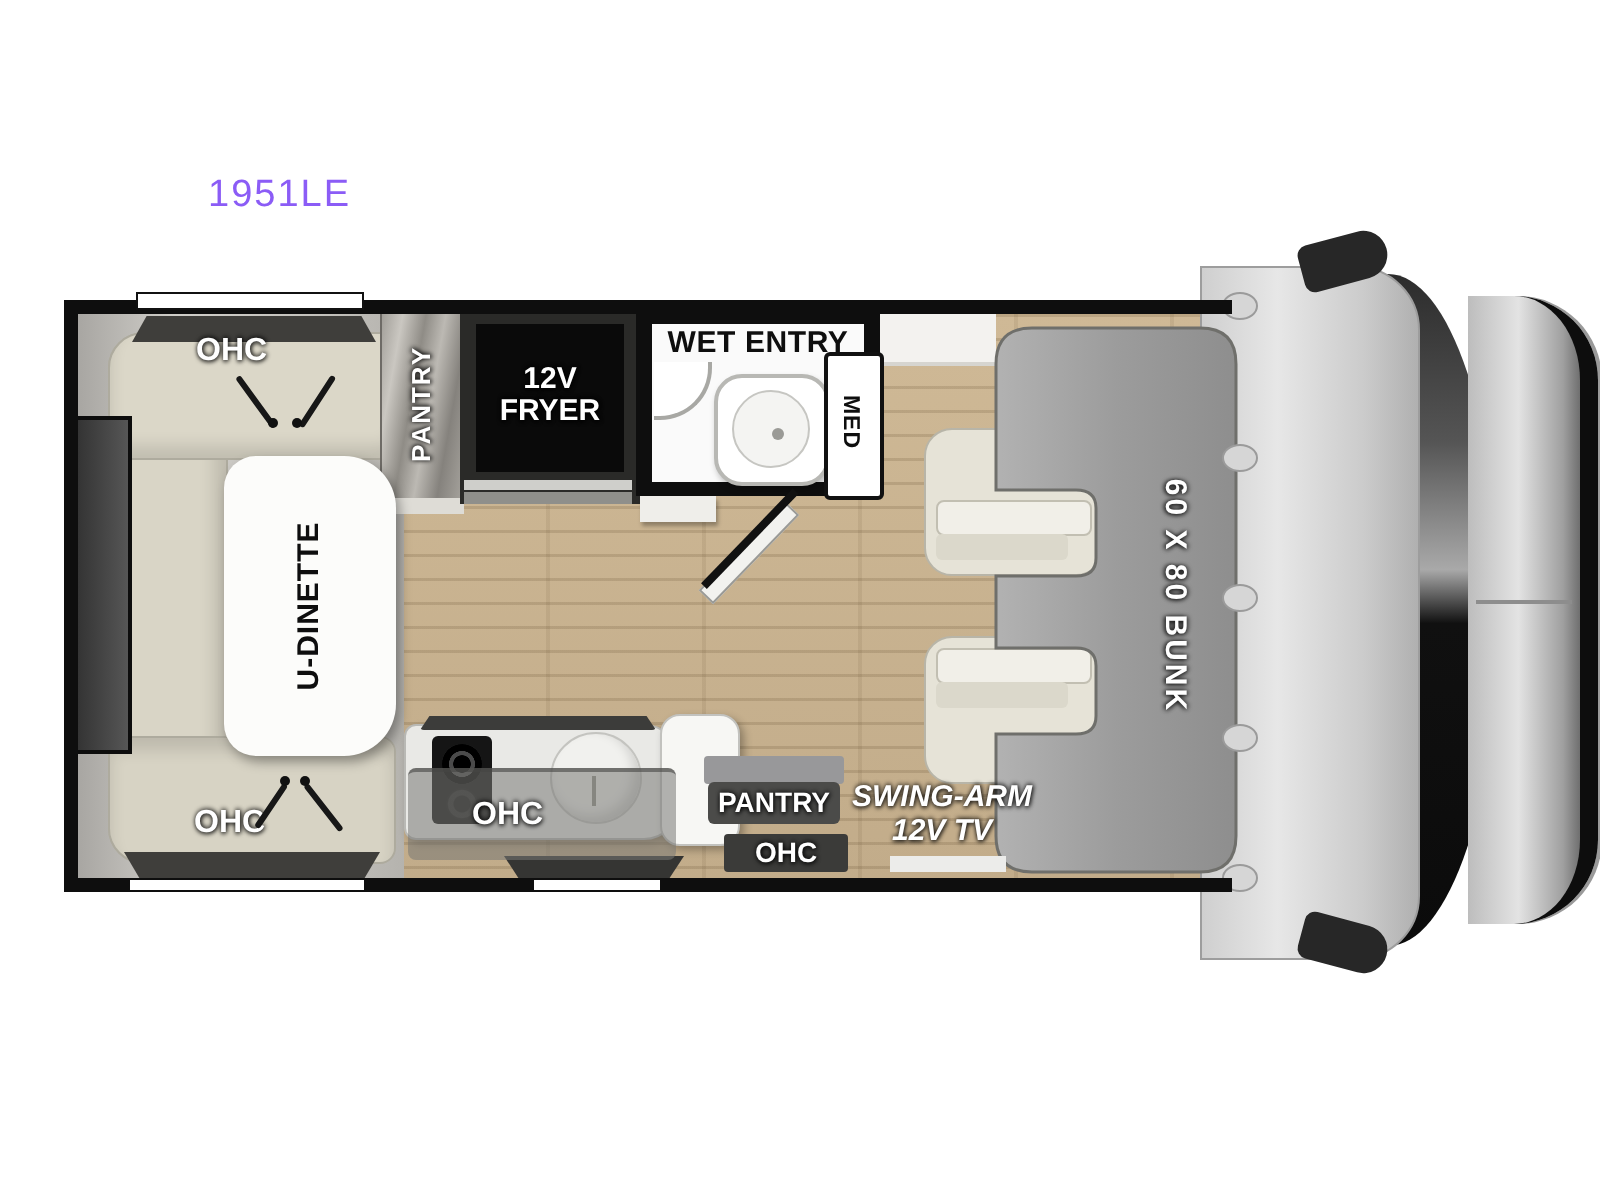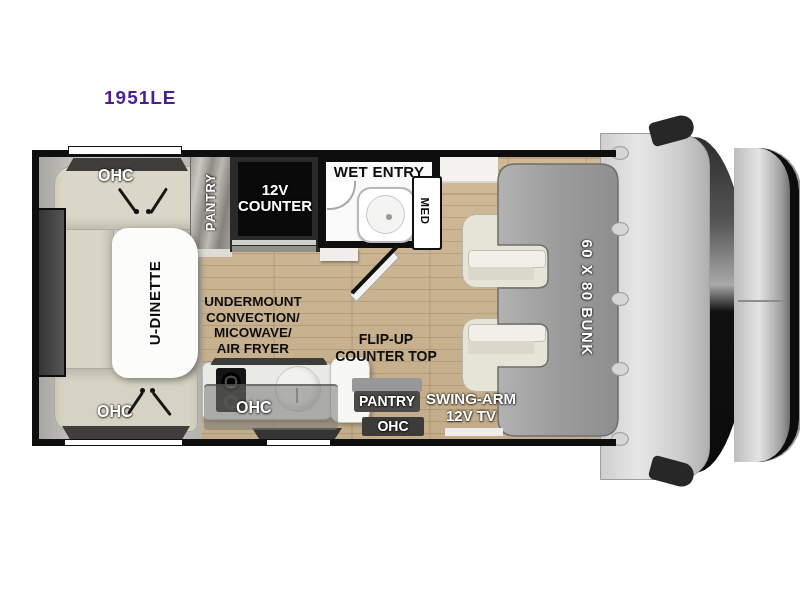--- a/index.html
+++ b/index.html
@@ -12,21 +12,21 @@
   .lead{position:absolute;height:2.6px;background:#171717;transform-origin:0 50%;border-radius:2px;z-index:11;}
   .dot{position:absolute;width:5px;height:5px;background:#111;border-radius:50%;z-index:11;}
   .rot-ccw{transform:rotate(-90deg);}
   .rot-cw{transform:rotate(90deg);}
 </style>
 </head>
 <body>
 
 <div id="stage">
 
-  <div class="lbl" style="left:104px;top:88px;font-size:19px;font-weight:700;letter-spacing:1px;color:#4c1d95;">1951LE</div>
+  <div class="lbl" style="left:104px;top:88px;font-size:19px;font-weight:400;letter-spacing:1px;color:#8b5cf6;">1951LE</div>
 
   <div class="abs" style="left:39px;top:157px;width:573px;height:282px;z-index:1;
               background:
               repeating-linear-gradient(180deg, rgba(92,70,40,.18) 0 1.5px, rgba(0,0,0,0) 1.5px 12px),
               repeating-linear-gradient(90deg, rgba(92,70,40,.10) 0 2px, rgba(0,0,0,0) 2px 78px),
               linear-gradient(180deg,#cfb996,#c2ac8a);"></div>
 
   <div class="abs" style="left:39px;top:157px;width:163px;height:282px;z-index:2;
               background:linear-gradient(90deg,#a8a6a2,#d0cec9 30%,#c3c1bc 75%,#b5b3ae);"></div>
 
@@ -53,21 +53,21 @@
 
   <div class="abs" style="left:190px;top:157px;width:42px;height:92px;z-index:5;border-left:1px solid #6e6b66;
               background:linear-gradient(100deg,#a29f99 0%,#cac7c1 18%,#8f8c86 38%,#bcb9b3 55%,#85827d 75%,#aaa7a1 100%);"></div>
   <div class="abs" style="left:192px;top:249px;width:40px;height:8px;z-index:5;background:#dedcd6;"></div>
   <div class="lbl lbl-white center rot-ccw" style="left:151px;top:193px;width:120px;height:18px;z-index:10;font-size:13px;letter-spacing:1px;">PANTRY</div>
 
   <div class="abs" style="left:230px;top:157px;width:90px;height:95px;z-index:5;background:#2a2a28;"></div>
   <div class="abs center" style="left:238px;top:162px;width:74px;height:74px;z-index:6;background:#0a0a0a;"></div>
   <div class="lbl lbl-white center" style="left:238px;top:178px;width:74px;height:40px;z-index:7;font-size:15px;flex-direction:column;">
     <div>12V</div>
-    <div>COUNTER</div>
+    <div>FRYER</div>
   </div>
   <div class="abs" style="left:232px;top:240px;width:84px;height:5px;z-index:6;background:#cfcfcb;"></div>
   <div class="abs" style="left:232px;top:246px;width:84px;height:6px;z-index:6;background:#8f8f8b;"></div>
 
   <div class="abs" style="left:318px;top:155px;width:122px;height:93px;z-index:5;background:#0e0e0e;"></div>
   <div class="abs" style="left:326px;top:162px;width:106px;height:79px;z-index:6;background:#fafafa;"></div>
   <div class="lbl center" style="left:326px;top:164px;width:106px;height:16px;z-index:8;font-size:15px;letter-spacing:.3px;">WET ENTRY</div>
   <div class="abs" style="left:327px;top:181px;width:27px;height:27px;z-index:7;background:#ffffff;
               border:2px solid #a8a8a4;border-left:none;border-top:none;border-radius:0 0 26px 0;"></div>
   <div class="abs" style="left:357px;top:187px;width:54px;height:52px;z-index:7;background:#ffffff;
@@ -171,30 +171,20 @@
   <div class="lead" style="left:167px;top:187px;width:30px;transform:rotate(123deg);"></div>
   <div class="dot" style="left:134px;top:209px;"></div>
   <div class="dot" style="left:146px;top:209px;"></div>
 
   <div class="lbl lbl-white" style="left:97px;top:403px;z-index:11;font-size:16px;">OHC</div>
   <div class="lead" style="left:143px;top:391px;width:26px;transform:rotate(124deg);"></div>
   <div class="lead" style="left:153px;top:391px;width:29px;transform:rotate(52deg);"></div>
   <div class="dot" style="left:140px;top:388px;"></div>
   <div class="dot" style="left:150px;top:388px;"></div>
 
-  <div class="lbl center" style="left:193px;top:294px;width:120px;z-index:11;font-size:13.5px;line-height:15.5px;flex-direction:column;">
-    <div>UNDERMOUNT</div>
-    <div>CONVECTION/</div>
-    <div>MICOWAVE/</div>
-    <div>AIR FRYER</div>
-  </div>
 
-  <div class="lbl center" style="left:325px;top:331px;width:122px;z-index:11;font-size:14px;line-height:16.5px;flex-direction:column;">
-    <div>FLIP-UP</div>
-    <div>COUNTER TOP</div>
-  </div>
 
-  <div class="lbl lbl-white center" style="left:418px;top:391px;width:106px;z-index:11;font-size:15px;line-height:16.5px;flex-direction:column;">
+  <div class="lbl lbl-white center" style="left:418px;top:391px;width:106px;z-index:11;font-size:15px;line-height:16.5px;flex-direction:column;font-style:italic;">
     <div>SWING-ARM</div>
     <div>12V TV</div>
   </div>
 
 </div>
 
 </body></html>

